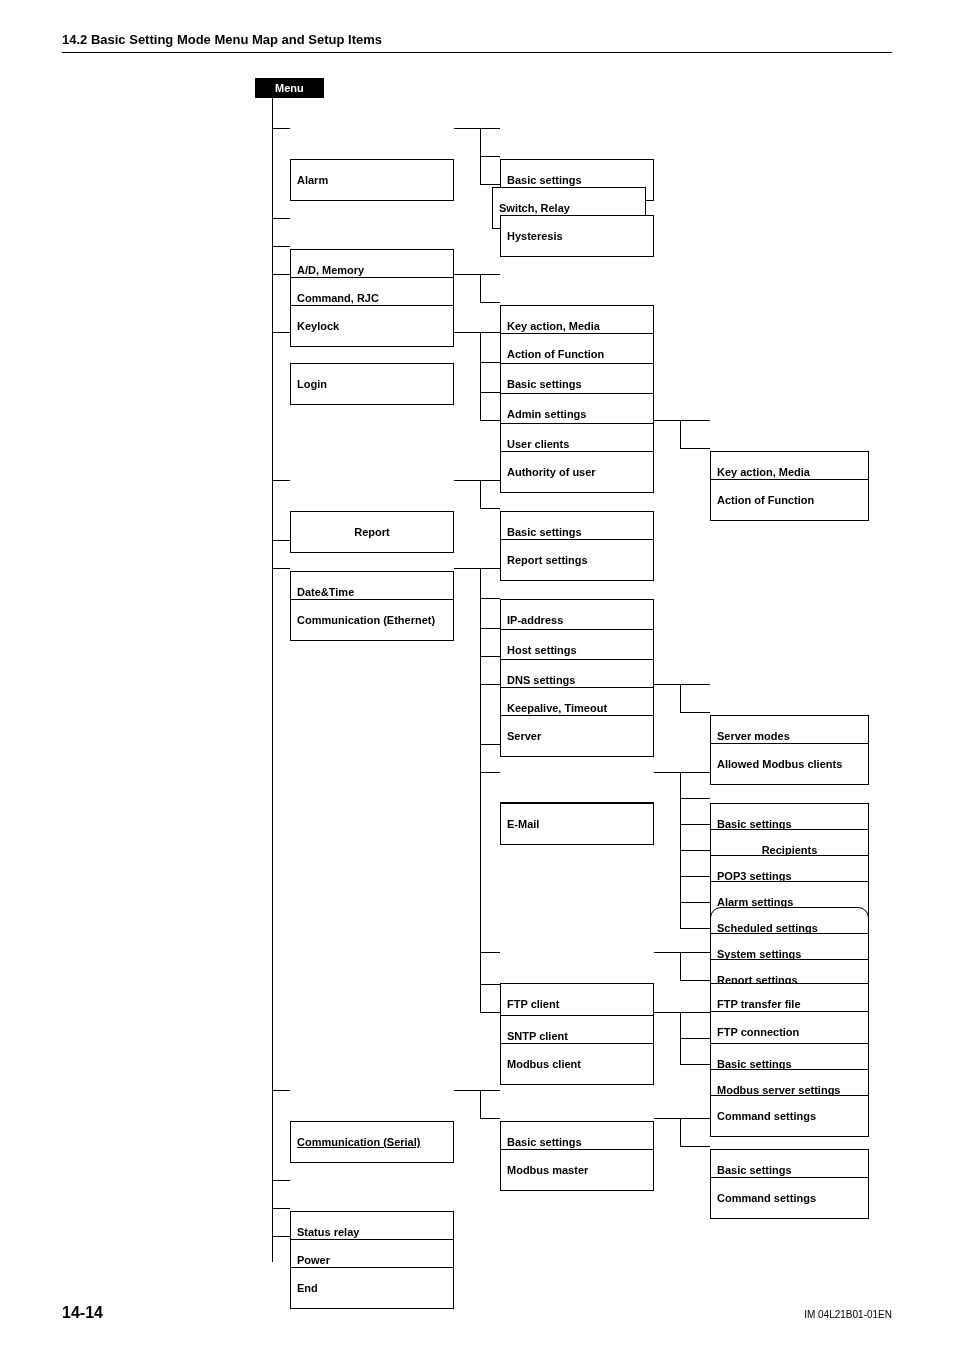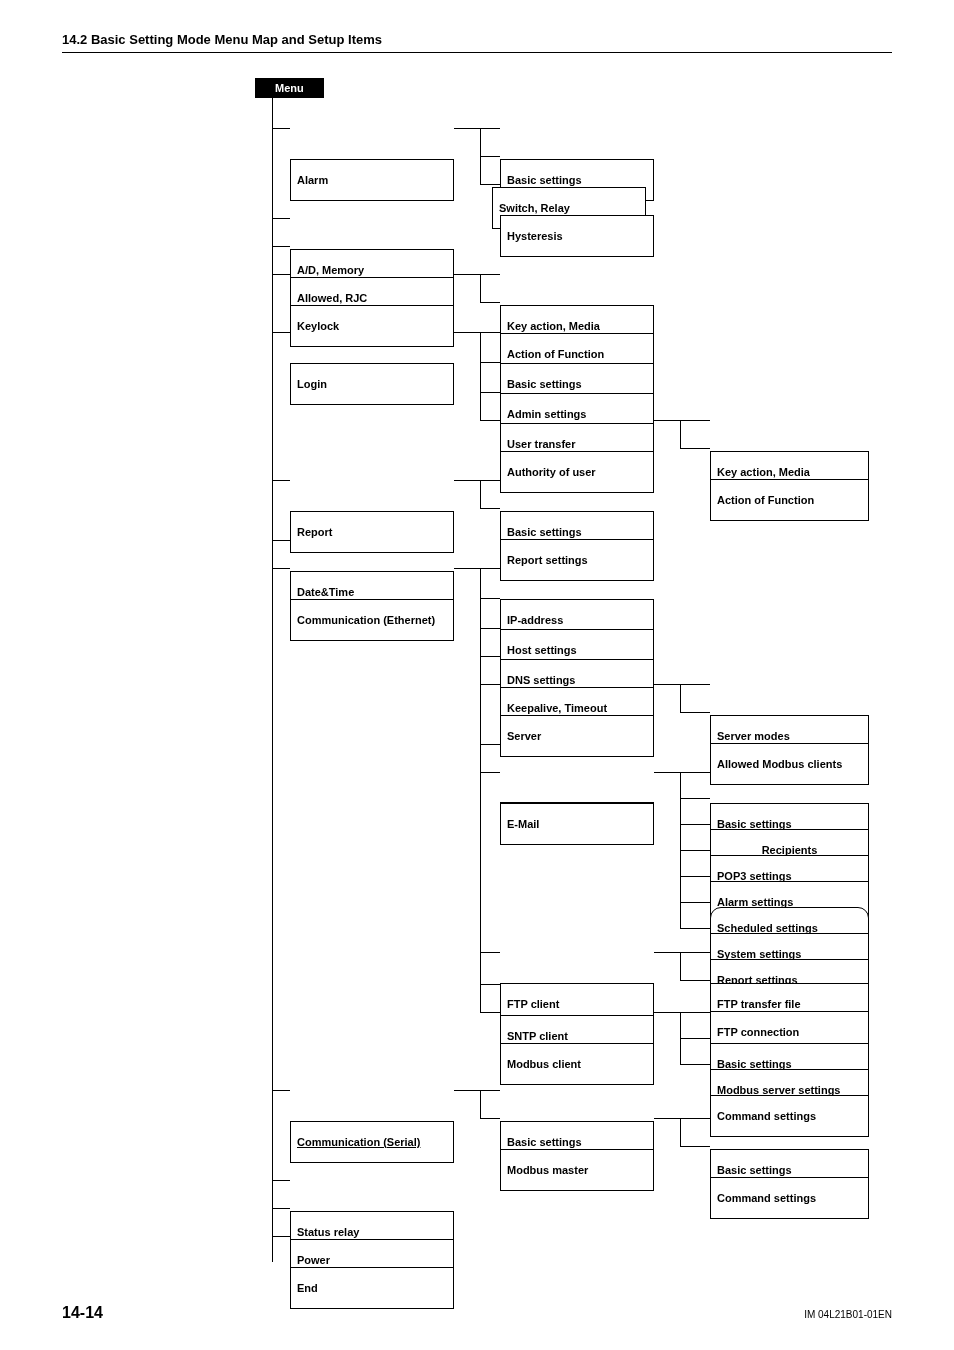--- a/index.html
+++ b/index.html
@@ -84,30 +84,30 @@
 
   <div class="line" style="left:272px; top:97px; width:1px; height:1165px;"></div>
 
   <div class="line" style="left:272px; top:128px; width:18px; height:1px;"></div>
   <div class="box col1" style="left:290px; top:118px;">Alarm</div>
 
   <div class="line" style="left:272px; top:218px; width:18px; height:1px;"></div>
   <div class="box col1" style="left:290px; top:208px;">A/D, Memory</div>
 
   <div class="line" style="left:272px; top:246px; width:18px; height:1px;"></div>
-  <div class="box col1" style="left:290px; top:236px;">Allowed, RJC</div>
+  <div class="box col1" style="left:290px; top:236px;">Command, RJC</div>
 
   <div class="line" style="left:272px; top:274px; width:18px; height:1px;"></div>
   <div class="box col1" style="left:290px; top:264px;">Keylock</div>
 
   <div class="line" style="left:272px; top:332px; width:18px; height:1px;"></div>
   <div class="box col1" style="left:290px; top:322px;">Login</div>
 
   <div class="line" style="left:272px; top:480px; width:18px; height:1px;"></div>
-  <div class="box col1" style="left:290px; top:470px;">Report</div>
+  <div class="box col1" style="left:290px; top:470px;text-align:center;">Report</div>
 
   <div class="line" style="left:272px; top:540px; width:18px; height:1px;"></div>
   <div class="box col1" style="left:290px; top:530px;">Date&amp;Time</div>
 
   <div class="line" style="left:272px; top:568px; width:18px; height:1px;"></div>
   <div class="box col1" style="left:290px; top:558px;">Communication (Ethernet)</div>
 
   <div class="line" style="left:272px; top:1090px; width:18px; height:1px;"></div>
   <div class="box col1" style="left:290px; top:1080px;text-decoration:underline;">Communication (Serial)</div>
 
@@ -136,21 +136,21 @@
   <div class="line" style="left:480px; top:302px; width:20px; height:1px;"></div>
   <div class="box col2" style="left:500px; top:292px;">Action of Function</div>
 
   <div class="line" style="left:454px; top:332px; width:26px; height:1px;"></div>
   <div class="line" style="left:480px; top:332px; width:1px; height:88px;"></div>
   <div class="line" style="left:480px; top:332px; width:20px; height:1px;"></div>
   <div class="box col2" style="left:500px; top:322px;">Basic settings</div>
   <div class="line" style="left:480px; top:362px; width:20px; height:1px;"></div>
   <div class="box col2" style="left:500px; top:352px;">Admin settings</div>
   <div class="line" style="left:480px; top:392px; width:20px; height:1px;"></div>
-  <div class="box col2" style="left:500px; top:382px;">User transfer</div>
+  <div class="box col2" style="left:500px; top:382px;">User clients</div>
   <div class="line" style="left:480px; top:420px; width:20px; height:1px;"></div>
   <div class="box col2" style="left:500px; top:410px;">Authority of user</div>
 
   <div class="line" style="left:454px; top:480px; width:26px; height:1px;"></div>
   <div class="line" style="left:480px; top:480px; width:1px; height:28px;"></div>
   <div class="line" style="left:480px; top:480px; width:20px; height:1px;"></div>
   <div class="box col2" style="left:500px; top:470px;">Basic settings</div>
   <div class="line" style="left:480px; top:508px; width:20px; height:1px;"></div>
   <div class="box col2" style="left:500px; top:498px;">Report settings</div>
 

